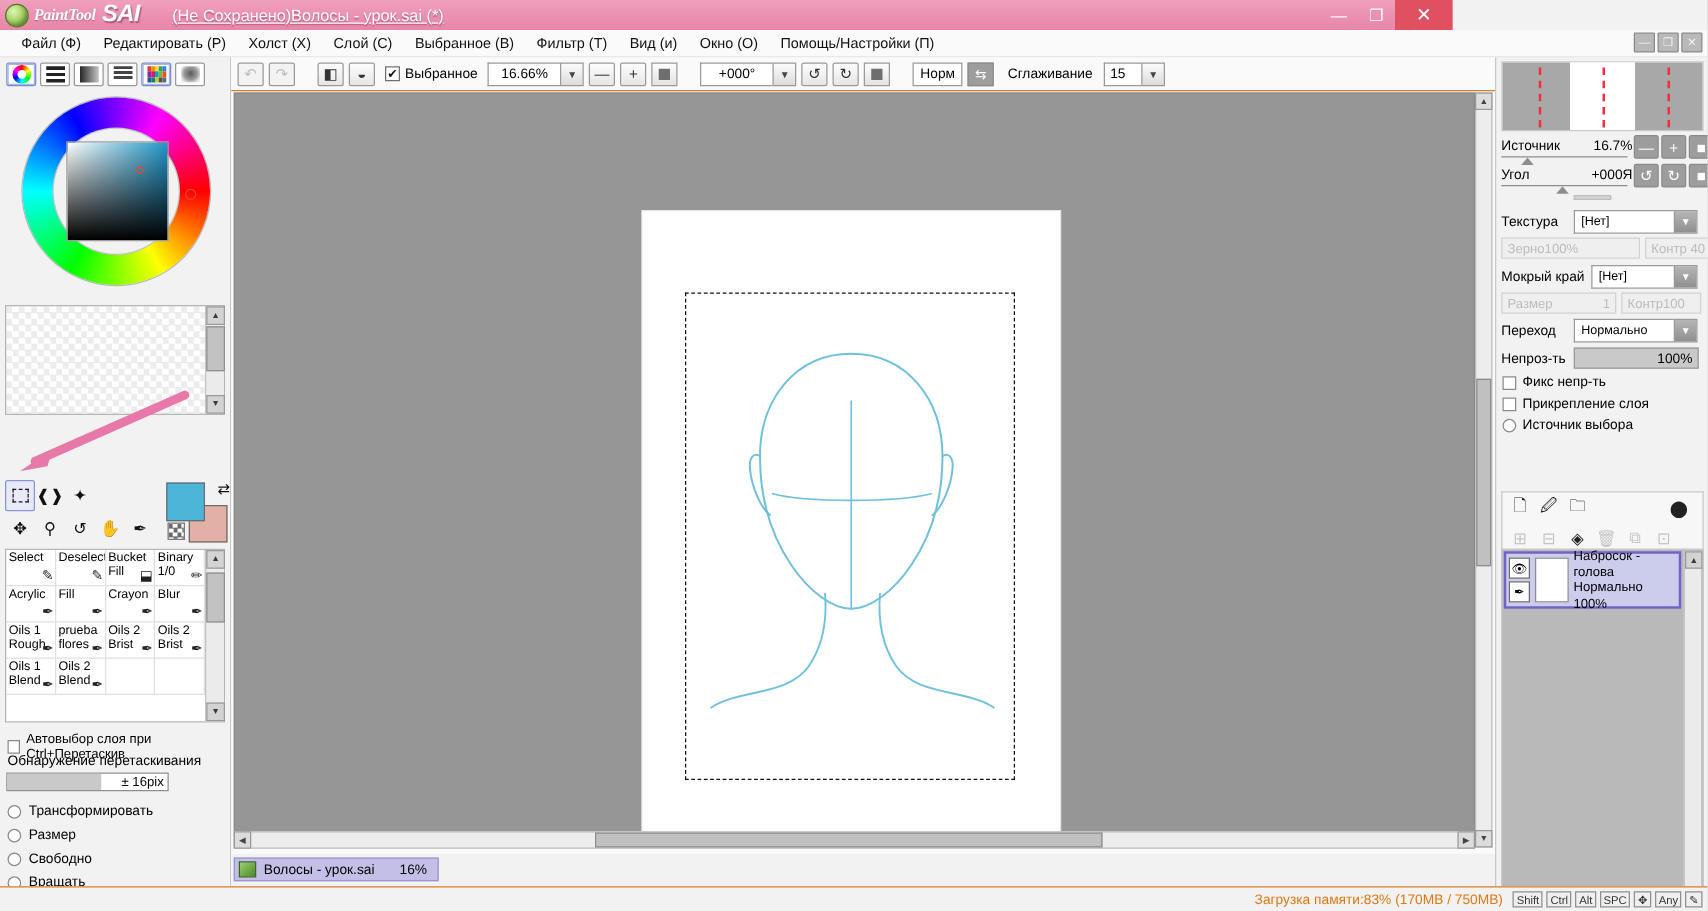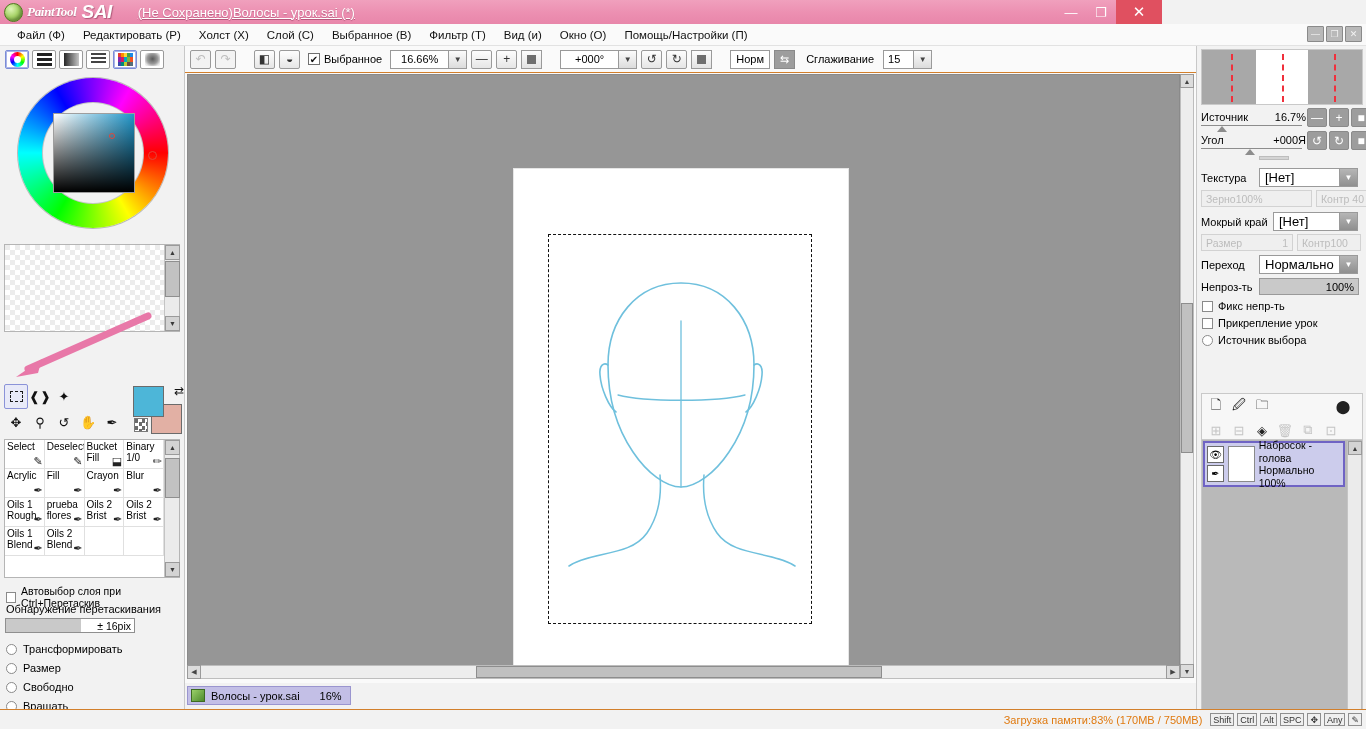--- a/index.html
+++ b/index.html
@@ -236,21 +236,21 @@
   .slider-lbl { width:58px; }
   .slider-val { width:50px; text-align:right; }
   .slider-line { position:absolute; height:1px; background:#8d8d8d; }
   .slider-tri { position:absolute; width:0;height:0;border-left:5px solid transparent;
     border-right:5px solid transparent; border-bottom:6px solid #8d8d8d;}
   .rp-btn { width:20px;height:19px;border:1px solid #8a8a8a; background:#9d9d9d; color:#fff;
     display:flex;align-items:center;justify-content:center; font-size:12px; border-radius:2px;}
 
   .rp-combo { display:flex; }
   .rp-combo .val { height:19px;border:1px solid #9a9a9a;border-right:none;background:#fff;
-    font-size:13px; display:flex;align-items:center;padding-left:5px;}
+    font-size:10px; display:flex;align-items:center;padding-left:5px;}
   .rp-combo .arw { width:19px;height:19px;border:1px solid #9a9a9a;
     background:linear-gradient(#b6b6b6,#8f8f8f); display:flex;align-items:center;justify-content:center;
     font-size:8px;color:#fff;}
   .rp-dis { height:17px; border:1px solid #d2d2d2; background:#efefef; color:#bcbcbc; font-size:10.5px;
     display:flex; align-items:center; padding:0 4px;}
   .opacity-bar { height:17px; border:1px solid #9a9a9a; background:#c9c9c9; font-size:11px;
     display:flex; align-items:center; justify-content:flex-end; padding-right:4px;}
 
   .rp-chk { position:absolute; left:5px; display:flex; align-items:center; gap:5px; font-size:11px;}
 
@@ -636,21 +636,21 @@
         <span>100%</span>
       </span>
     </div>
 
     <div class="rp-chk" style="top:254px">
       <span class="chk"></span>
       <span>Фикс непр-ть</span>
     </div>
     <div class="rp-chk" style="top:271px">
       <span class="chk"></span>
-      <span>Прикрепление урок</span>
+      <span>Прикрепление слоя</span>
     </div>
     <div class="rp-chk" style="top:288px">
       <span class="radio"></span>
       <span>Источник выбора</span>
     </div>
 
     <div class="layer-tools">
       <div class="lt-row">
         <div class="lt-btn">🗋</div>
         <div class="lt-btn">🖉</div>

